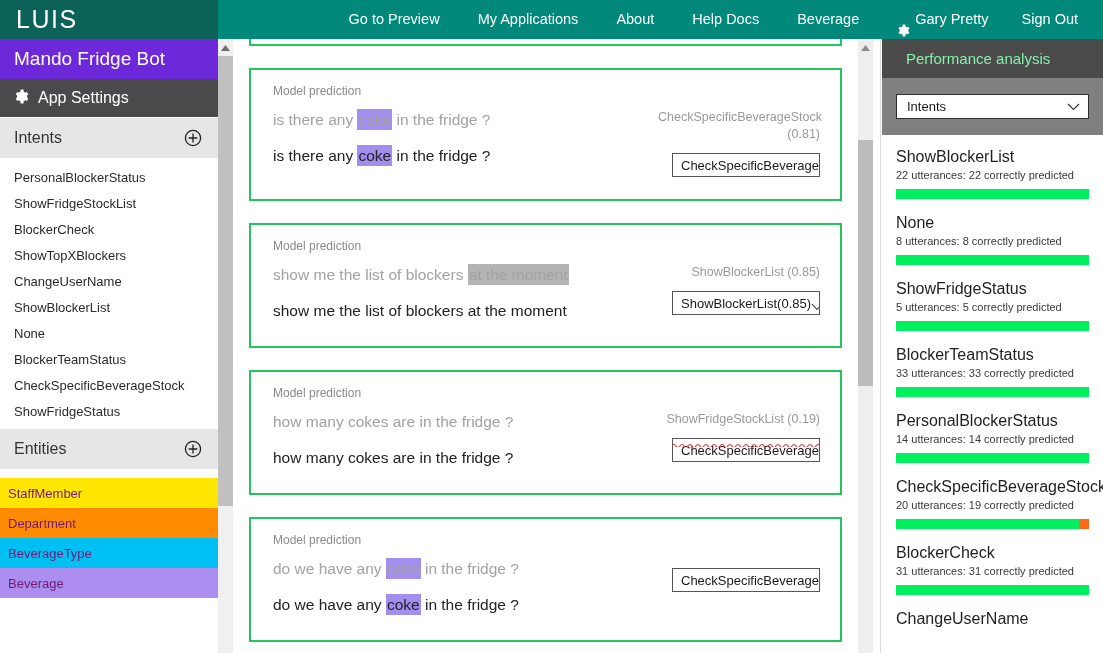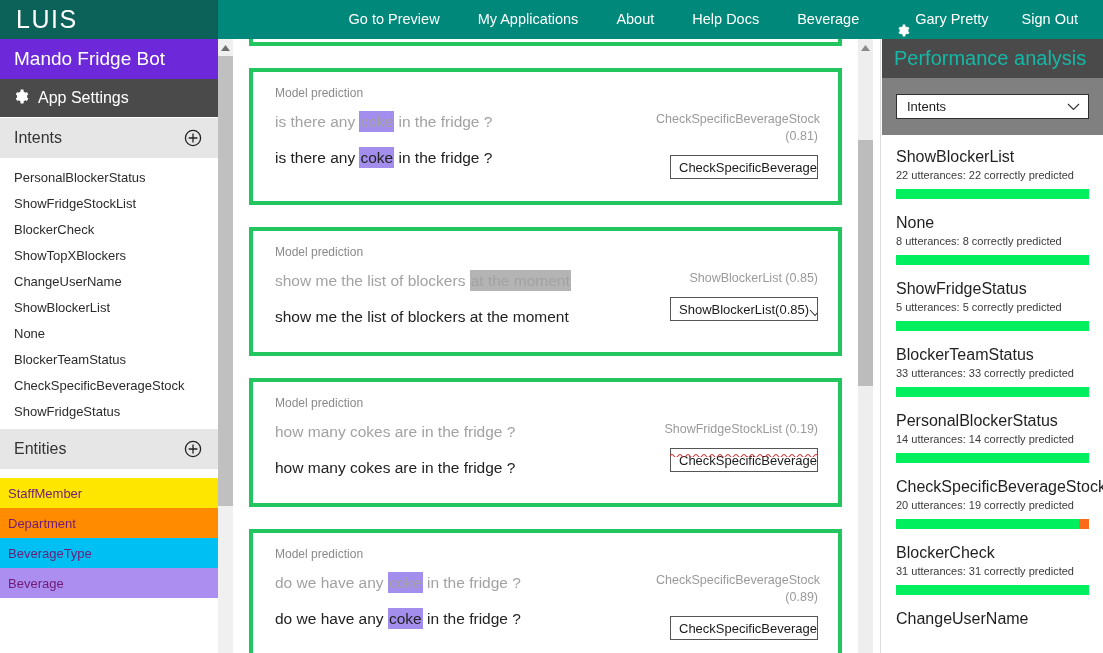--- a/index.html
+++ b/index.html
@@ -79,21 +79,21 @@
     background: #c0c0c0;
   }
 
   
   .main {
     position: absolute; top: 39px; left: 233px; width: 640px; height: 614px;
     background: #ffffff; overflow: hidden;
   }
   .cards { position: absolute; top: -38px; left: 0; width: 625px; padding: 0 16px; }
   .card {
-    border: 4px solid #22c55e; background: #ffffff;
+    border: 2px solid #22c55e; background: #ffffff;
     margin-bottom: 22px; padding: 14px 20px 22px 22px;
     position: relative; min-height: 110px;
   }
   .card.partial { min-height: 45px; margin-bottom: 22px; }
   .mp-label { font-size: 12px; color: #8a8a8a; margin-bottom: 9px; }
   .row { display: flex; align-items: flex-start; justify-content: space-between; }
   .utt { font-size: 15.5px; line-height: 26px; }
   .utt.pred { color: #a2a2a2; }
   .utt.actual { color: #222222; margin-top: 10px; }
   .hl { padding: 2px 1px; }
@@ -129,22 +129,22 @@
     position: absolute; top: 39px; left: 873px; width: 8px; height: 614px;
     background: #ffffff; border-right: 1px solid #dcdcdc;
   }
 
   
   .rpanel {
     position: absolute; top: 39px; left: 882px; width: 221px; height: 614px;
     background: #ffffff; overflow: hidden;
   }
   .rp-head {
-    height: 39px; background: #4a4a4a; color: #14b8a6;
-    display: flex; align-items: center; padding-left: 12px; font-size: 20px;
+    height: 39px; background: #4a4a4a; color: #86efac;
+    display: flex; align-items: center; padding-left: 24px; font-size: 15px;
   }
   .rp-sel-wrap { height: 57px; background: #808080; display: flex; align-items: center;
                  padding: 0 14px; }
   .rp-sel {
     width: 100%; height: 25px; background: #ffffff; border: 1px solid #2f2f2f;
     display: flex; align-items: center; justify-content: space-between;
     padding: 0 8px 0 10px; font-size: 13px; color: #1a1a1a; cursor: pointer;
   }
   .rp-list { padding: 12px 14px 0 14px; }
   .rp-item { margin-bottom: 14px; }
@@ -345,24 +345,20 @@
         <div class="row">
           <div>
             <div class="utt pred">
               <span>do we have any </span><span class="hl beverage">coke</span><span> in the fridge ?</span>
             </div>
             <div class="utt actual">
               <span>do we have any </span><span class="hl beverage">coke</span><span> in the fridge ?</span>
             </div>
           </div>
           <div class="right-col">
-            <div class="pred-label">
-              <span>CheckSpecificBeverageStock</span>
-              <span>(0.89)</span>
-            </div>
             <div class="ddwrap">
               <div class="dd">
                 <span>CheckSpecificBeverage</span>
                 <span class="chev">
                   <svg viewBox="0 0 12 8" width="12" height="8">
                       <path d="M1 1 L6 6.5 L11 1" fill="none" stroke="#333" stroke-width="1.1"></path>
                     </svg>
                 </span>
               </div>
             </div>

